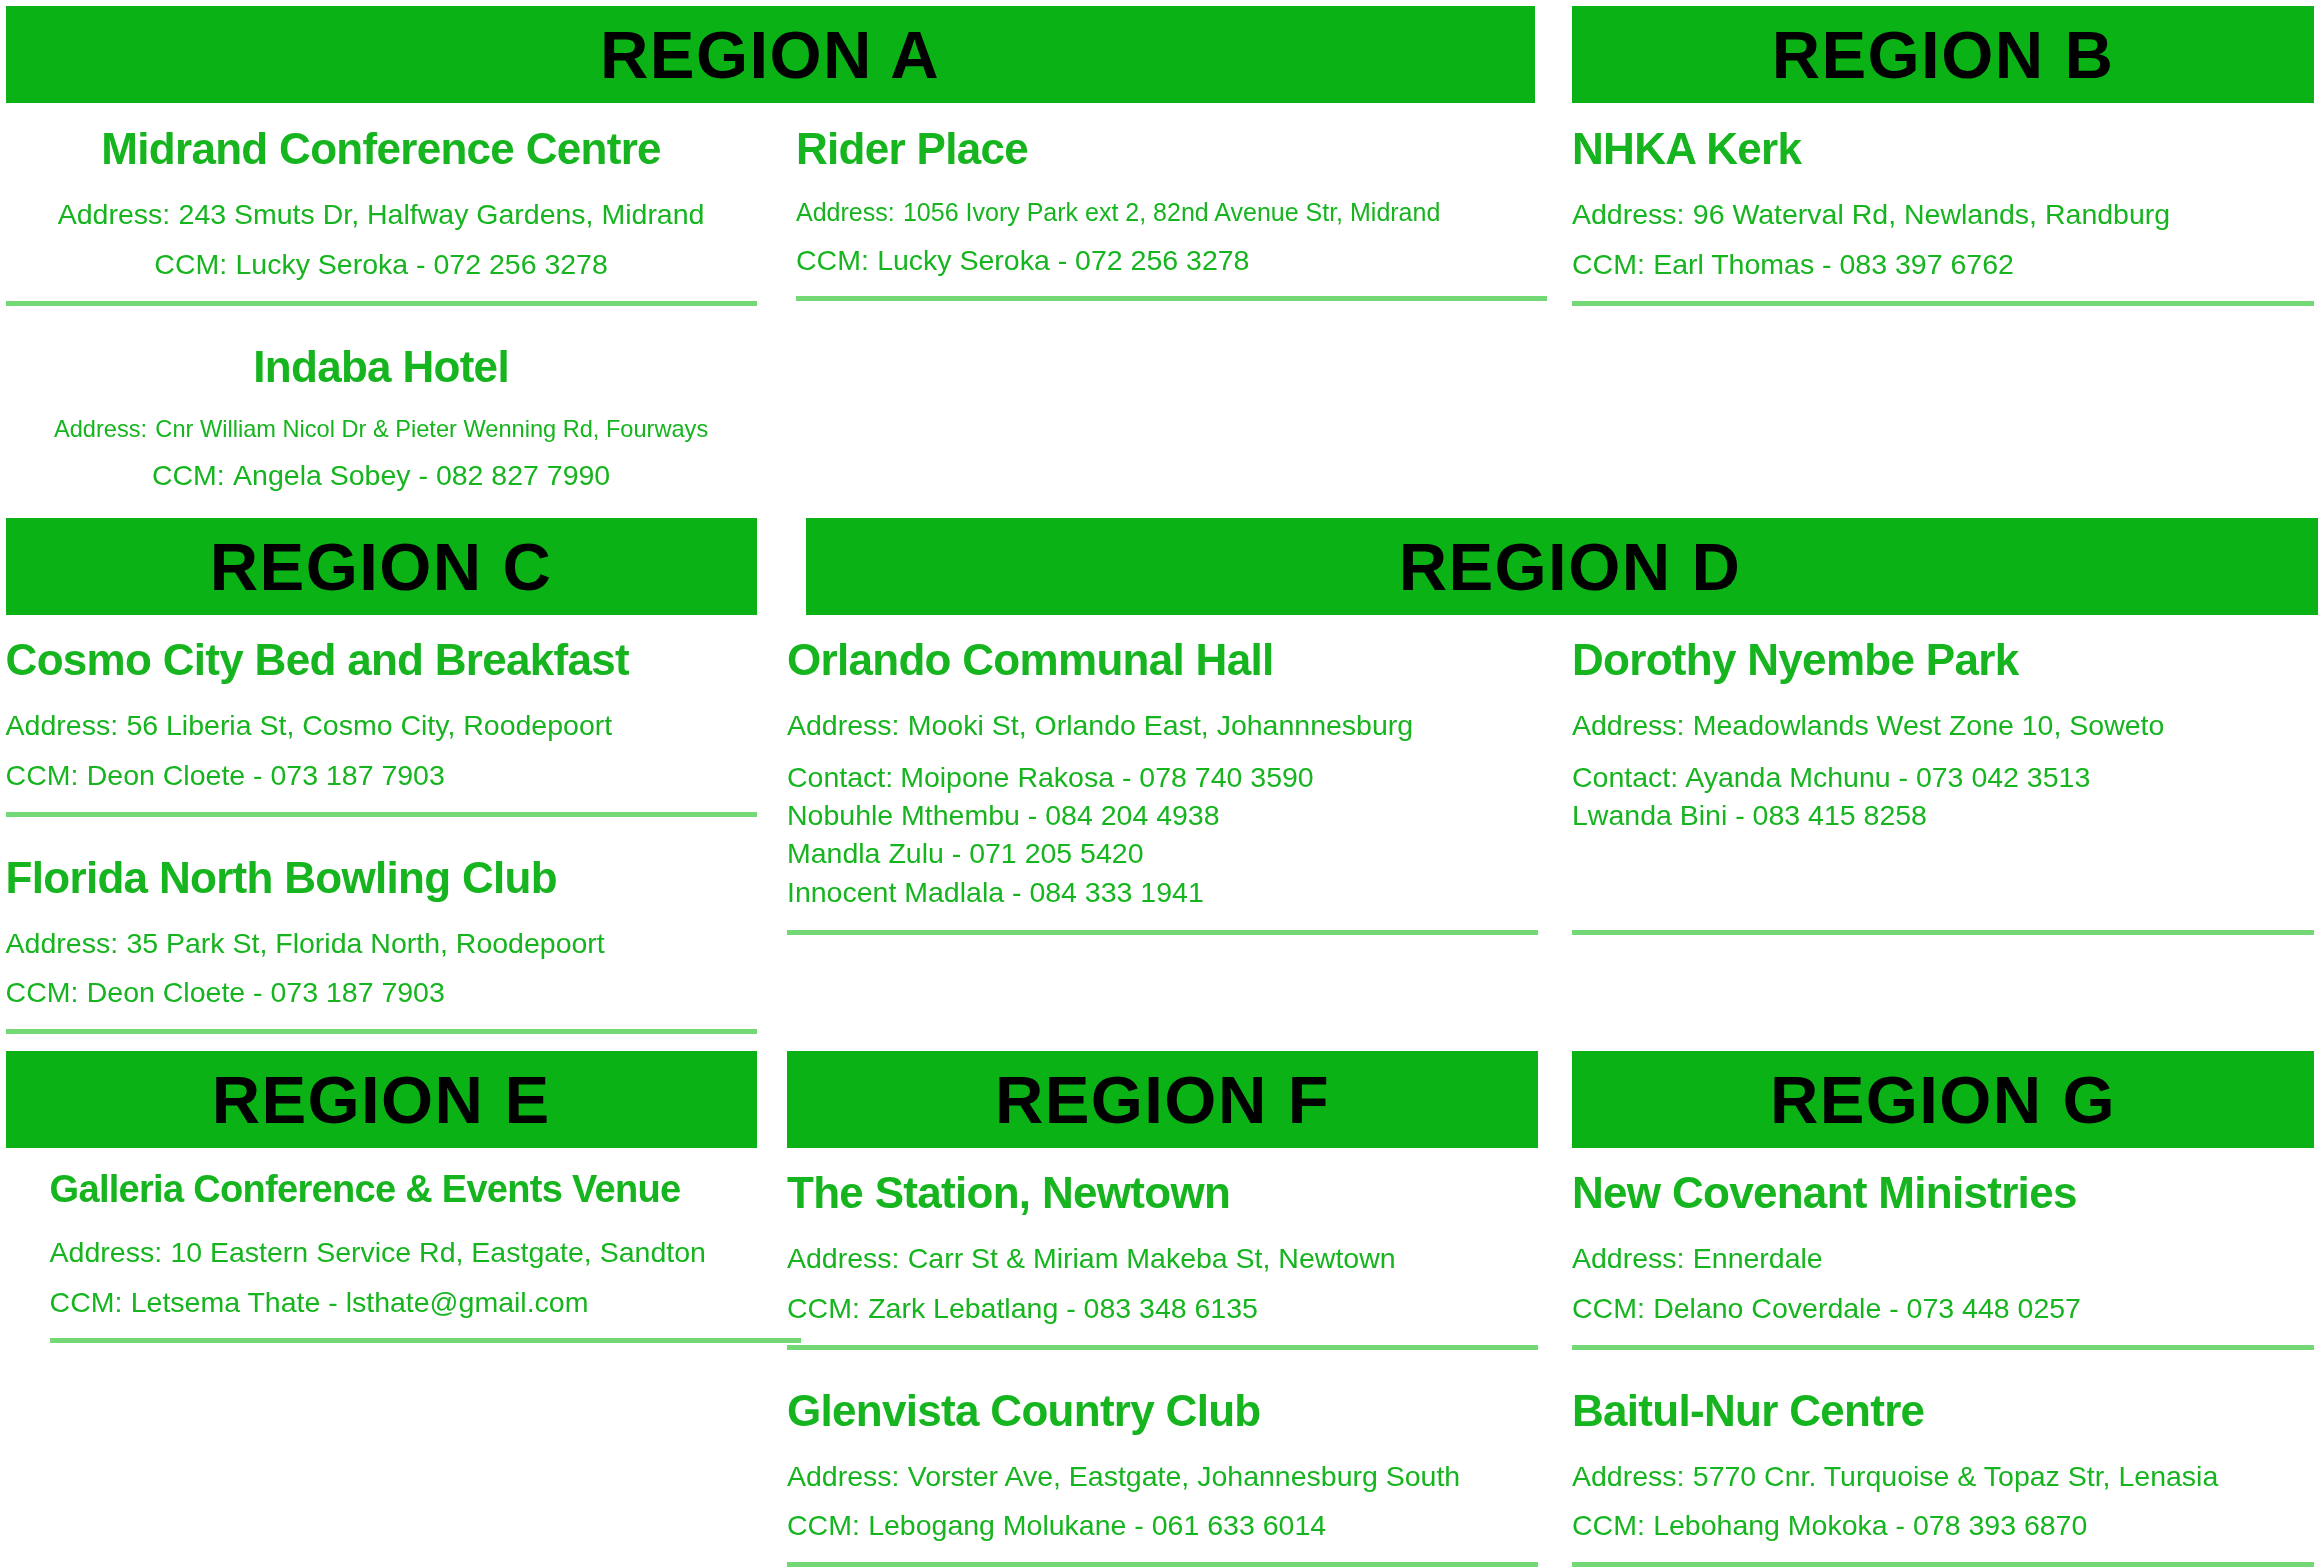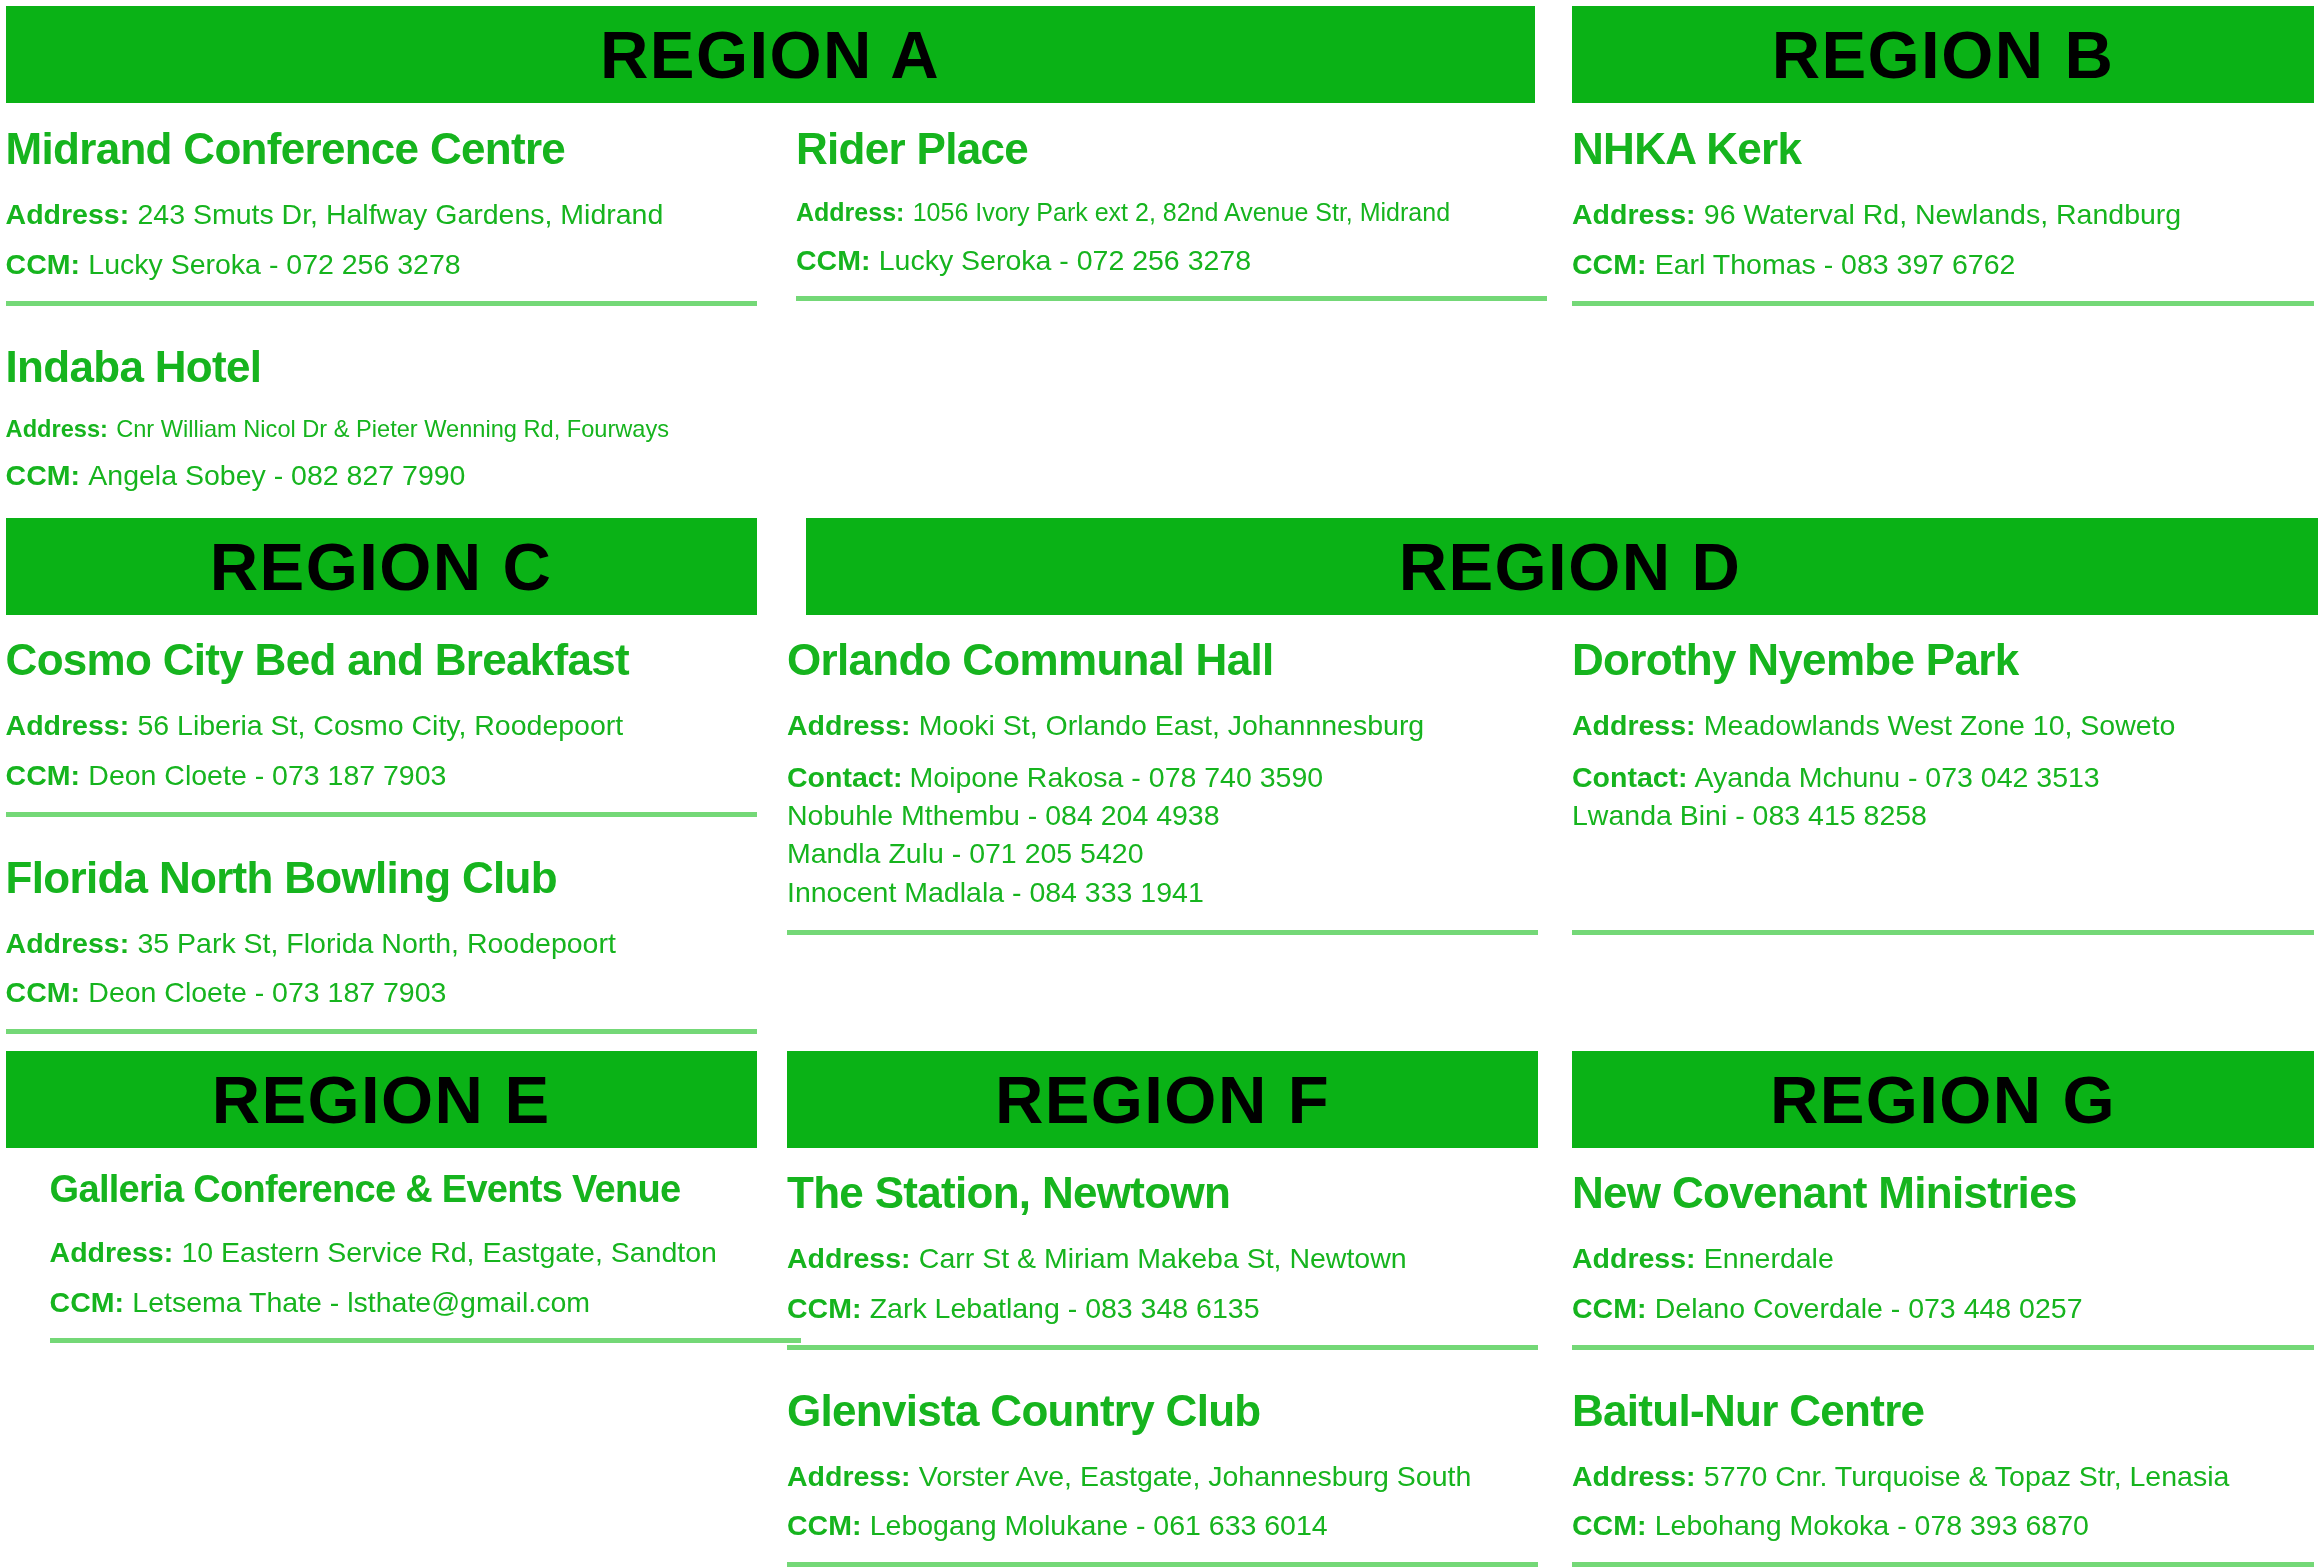--- a/index.html
+++ b/index.html
@@ -36,30 +36,30 @@
     font-size: 44px;
     font-weight: bold;
     line-height: 1.05;
     letter-spacing: -0.7px;
   }
   .venue-name.nsm { font-size: 38px; }
   .line { font-size: 28.5px; line-height: 1.2; margin-top: 25px; }
   .line.ccm { margin-top: 15.3px; }
   .line.sm { font-size: 25px; }
   .line.xs { font-size: 23.6px; }
-  .lbl { font-weight: bold; margin-right: 8.3px; }
+  .lbl { font-weight: normal; margin-right: 8.3px; }
   .contacts { font-size: 28.5px; line-height: 1.34; margin-top: 15.3px; }
   .contacts .lbl { margin-right: 7px; }
   .sep { height: 0; border-top: 5.6px solid var(--sep-green); margin-top: 19.5px; }
   .sep.align-d { margin-top: 96px; }
 
   
   .bar-a { left: 5.6px;    top: 5.6px;    width: 1529px; }
   .bar-b { left: 1572px; top: 5.6px;    width: 742px; }
-  .col-a1 { left: 5.6px;    top: 118px; width: 751px; }
+  .col-a1 { left: 5.6px;    top: 118px; width: 751px; text-align: center; }
   .col-a2 { left: 787px; top: 118px; width: 751px; margin-left: 9px; }
   .col-b3 { left: 1572px; top: 118px; width: 742px; }
   .bar-c { left: 5.6px;    top: 518px;  width: 751px; }
   .bar-d { left: 806px; top: 518px;  width: 1528px; }
   .col-c1 { left: 5.6px;    top: 629px; width: 751px; }
   .col-d2 { left: 787px; top: 629px; width: 751px; }
   .col-d3 { left: 1572px; top: 629px; width: 742px; }
   .bar-e { left: 5.6px;    top: 1051px; width: 751px; }
   .bar-f { left: 787px; top: 1051px; width: 751px; }
   .bar-g { left: 1572px; top: 1051px; width: 742px; text-align: center; }

